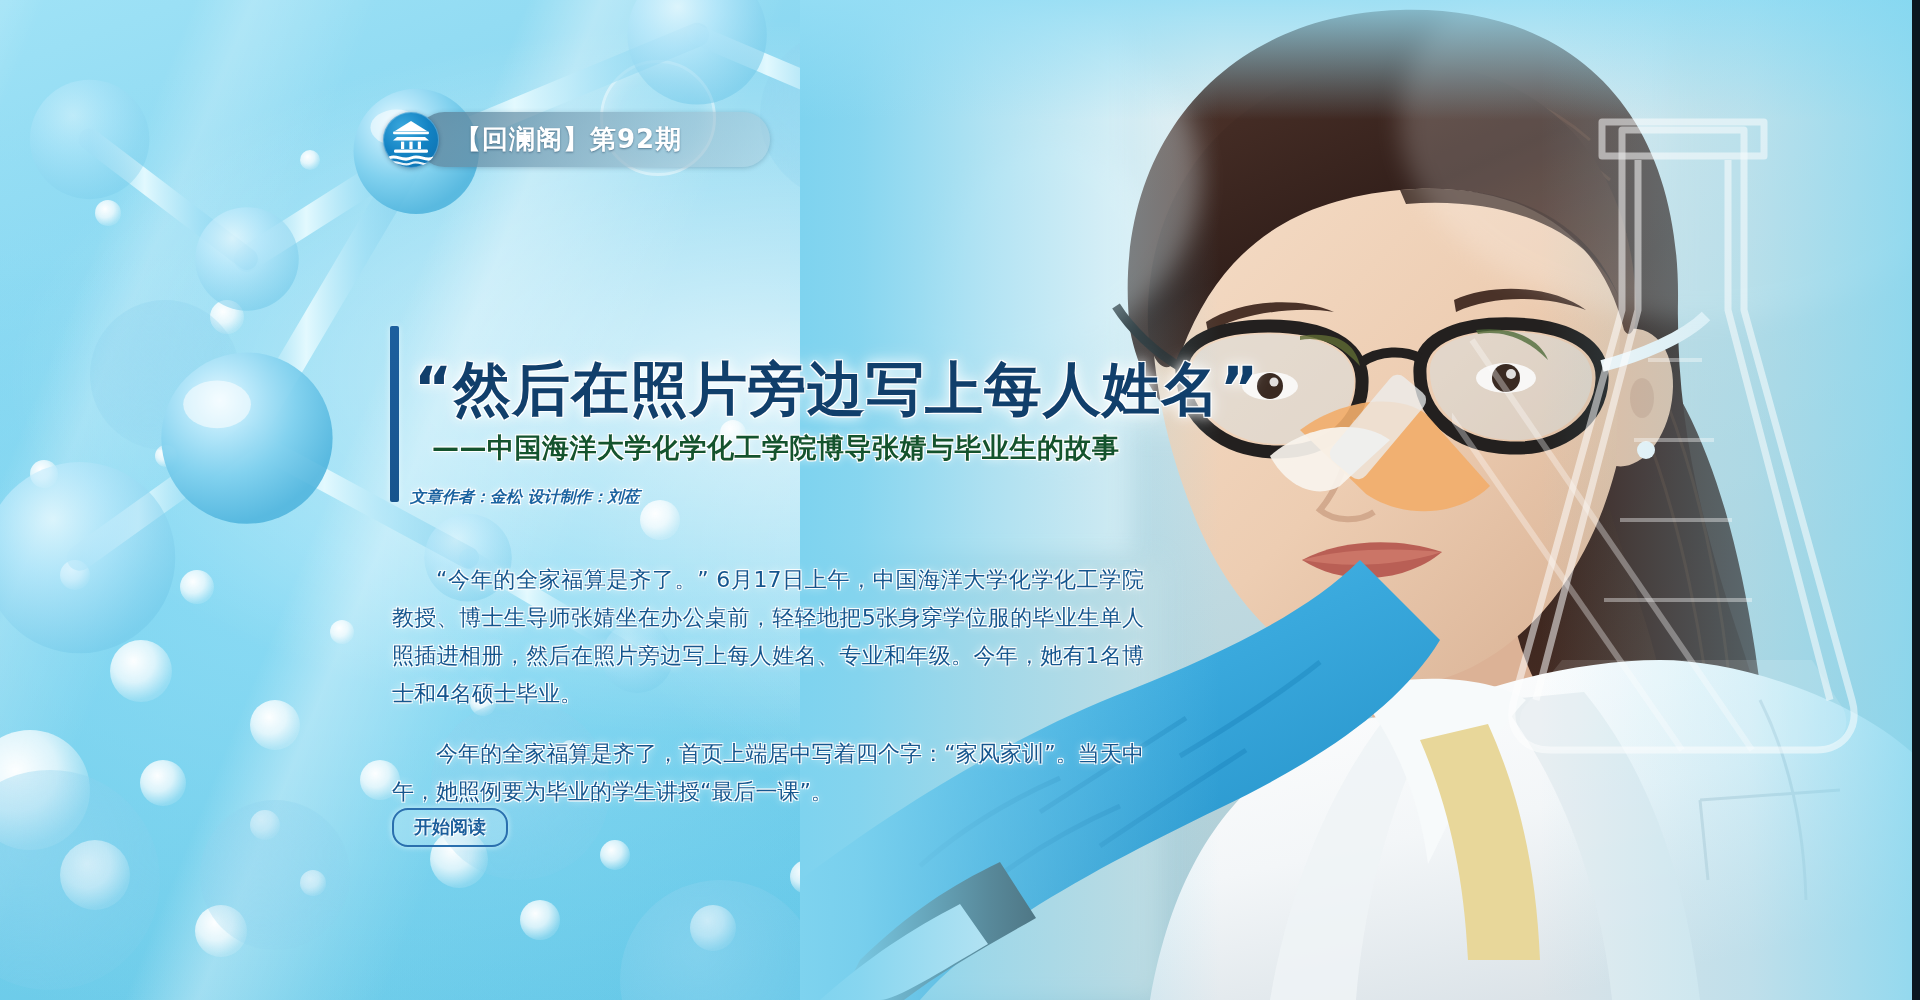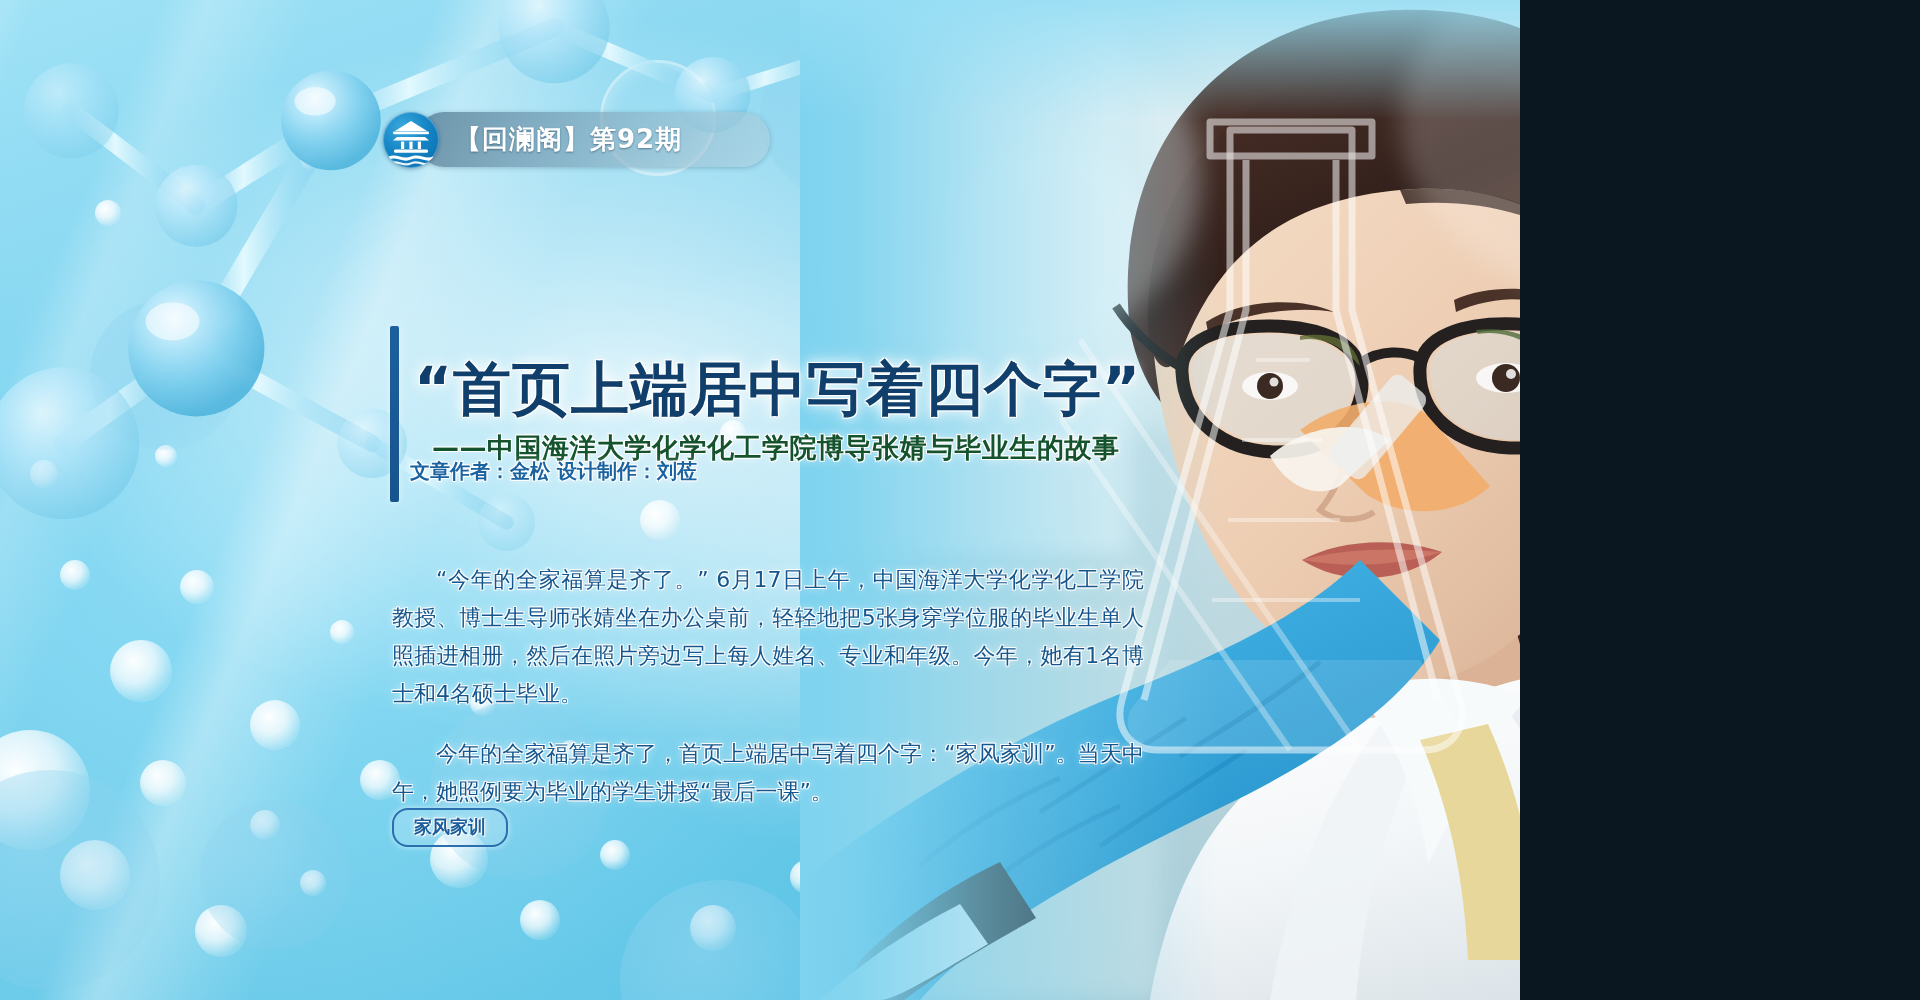--- a/index.html
+++ b/index.html
@@ -6,21 +6,21 @@
   html, body {
     margin: 0;
     padding: 0;
     background: #0b1720;
   }
   body {
     font-family: "Liberation Sans", "DejaVu Sans", sans-serif;
   }
   #stage {
     position: relative;
-    width: 1520px;
+    width: 1912px;
     height: 1000px;
     overflow: hidden;
     background: #7fd4f0;
   }
 
   
   .bg-base {
     position: absolute;
     inset: 0;
     background:
@@ -122,30 +122,31 @@
     font-size: 27px;
     letter-spacing: .5px;
     color: #14532d;
     white-space: nowrap;
     text-shadow:
       0 0 1px #fff, 1px 1px 0 #fff, -1px 1px 0 #fff, 1px -1px 0 #fff,
       -1px -1px 0 #fff, 0 0 10px rgba(255,255,255,.9);
   }
   .byline {
     position: absolute;
-    left: 410px; top: 458px;
+    left: 410px; top: 487px;
     z-index: 20;
     font-family: "DejaVu Sans", "Liberation Sans", sans-serif;
     font-weight: 700;
-    font-size: 20px;
+    font-size: 16px;
     color: #1b63a0;
     white-space: nowrap;
     text-shadow:
       0 0 1px #fff, 1px 1px 0 #fff, -1px 1px 0 #fff, 1px -1px 0 #fff,
       -1px -1px 0 #fff, 0 0 9px rgba(255,255,255,.9);
+    font-style: italic;
   }
   .body-copy {
     position: absolute;
     left: 392px; top: 561px;
     width: 762px;
     z-index: 20;
   }
   .body-copy p {
     margin: 0 10px 22px 0;
     font-family: "DejaVu Sans", "Liberation Sans", sans-serif;
@@ -518,24 +519,24 @@
           <path d="M7 50.2 C14 46.8 21 53.6 28 50.2 C35 46.8 42 53.6 49 50.2
                    L49 52.6 C42 56 35 49.2 28 52.6 C21 56 14 49.2 7 52.6 Z" opacity=".9"></path>
         </g>
       </svg>
     </div>
     <div class="badge-text">【回澜阁】第92期</div>
   </div>
 
   <div class="accent-bar"></div>
 
-  <h1 class="headline">“首页上端居中写着四个字”</h1>
+  <h1 class="headline">“然后在照片旁边写上每人姓名”</h1>
   <h2 class="subhead">——中国海洋大学化学化工学院博导张婧与毕业生的故事</h2>
   <div class="byline">文章作者：金松  设计制作：刘莅</div>
 
   <div class="body-copy">
     <p>“今年的全家福算是齐了。” 6月17日上午，中国海洋大学化学化工学院教授、博士生导师张婧坐在办公桌前，轻轻地把5张身穿学位服的毕业生单人照插进相册，然后在照片旁边写上每人姓名、专业和年级。今年，她有1名博士和4名硕士毕业。</p>
     <p>今年的全家福算是齐了，首页上端居中写着四个字：“家风家训”。当天中午，她照例要为毕业的学生讲授“最后一课”。</p>
   </div>
 
-  <div class="read-btn">家风家训</div>
+  <div class="read-btn">开始阅读</div>
 
 </div>
 
 </body></html>

